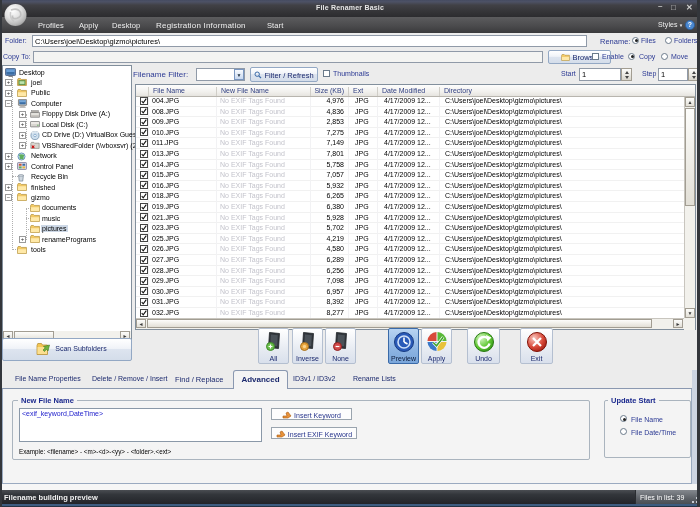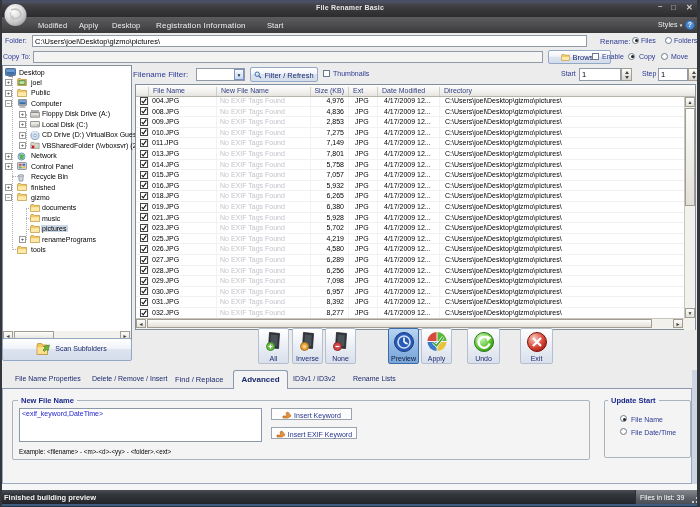--- a/index.html
+++ b/index.html
@@ -68,21 +68,21 @@
 .spinner::after{content:"";position:absolute;left:2.5px;top:7px;border-left:2.5px solid transparent;border-right:2.5px solid transparent;border-top:3px solid #444;}
 </style></head><body>
 <div id="win">
 <div id="titlebar">
       <div id="title">File Renamer Basic</div>
 <span class="winbtn" style="left:658px;top:1px;">–</span>
 <span class="winbtn" style="left:671px;">□</span>
 <span class="winbtn" style="left:686px;">✕</span>
 </div>
 <div id="menubar">
-<span class="mitem" style="left:38px">Modified</span>
+<span class="mitem" style="left:38px">Profiles</span>
 <span class="mitem" style="left:79px">Apply</span>
 <span class="mitem" style="left:112px">Desktop</span>
 <span class="mitem" style="left:156px;font-size:8px;letter-spacing:0.2px">Registration Information</span>
 <span class="mitem" style="left:267px">Start</span>
 <span class="mitem" style="left:658px;font-size:7px">Styles <span style="font-size:5px">▾</span></span>
 <span class="mitem" style="left:685px;top:2.5px"><svg width="10" height="10" viewBox="0 0 13 13">
           <circle cx="6.5" cy="6.5" r="6" fill="#4a88d0" stroke="#2a5a98"></circle>
           <text x="6.5" y="9.5" text-anchor="middle" font-size="9" fill="#fff" font-weight="bold">?</text>
         </svg></span>
 </div>
@@ -693,21 +693,21 @@
 <div class="gbox" id="utbox">
         <span class="gtitle" style="left:3px">Update Start</span>
 <span class="radio on" style="left:15px;top:14px"></span>
         <span class="lab" style="left:26px;top:15px">File Name</span>
 <span class="radio" style="left:15px;top:27px"></span>
         <span class="lab" style="left:26px;top:28px">File Date/Time</span>
 </div>
 </div>
 <div style="position:absolute;left:0;top:484px;width:700px;height:6px;background:#f6f6f6"></div>
 <div id="status">
-      <span class="st">Finished building preview</span>
+      <span class="st">Filename building preview</span>
 <div id="stpanel">
         <span>Files in list: 39</span>
 <svg style="position:absolute;right:1px;bottom:1px" width="10" height="10" viewBox="0 0 10 10">
           <g fill="#c8ccd2">
             <rect x="7" y="7" width="2" height="2"></rect>
             <rect x="7" y="3" width="2" height="2"></rect>
             <rect x="3" y="7" width="2" height="2"></rect>
           </g>
         </svg>
 </div>

